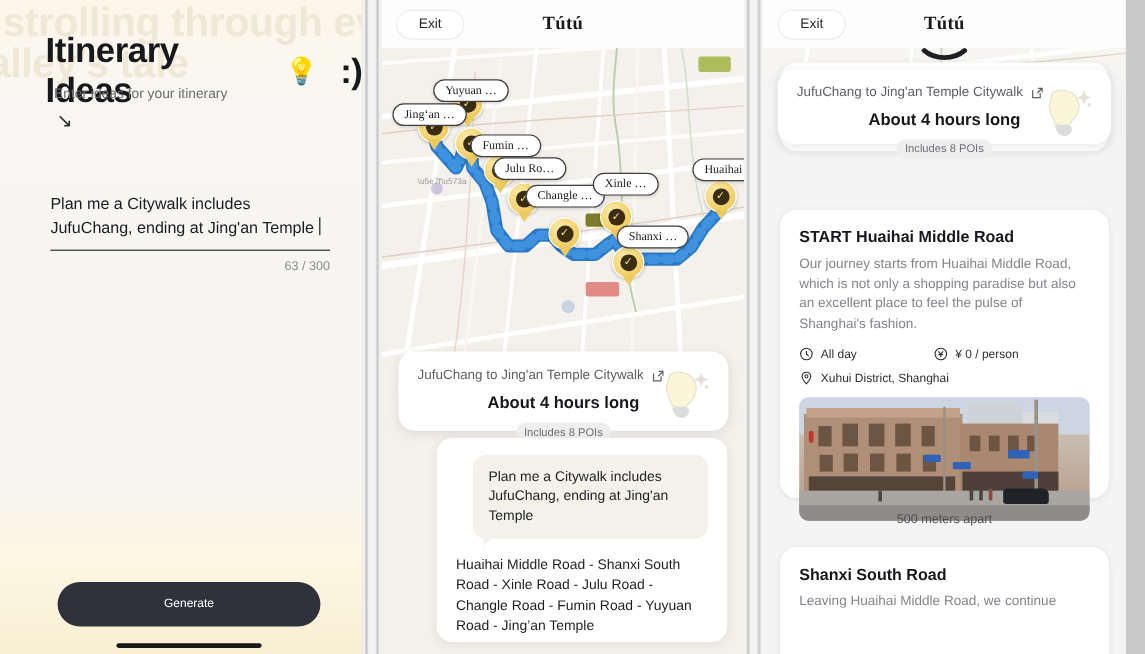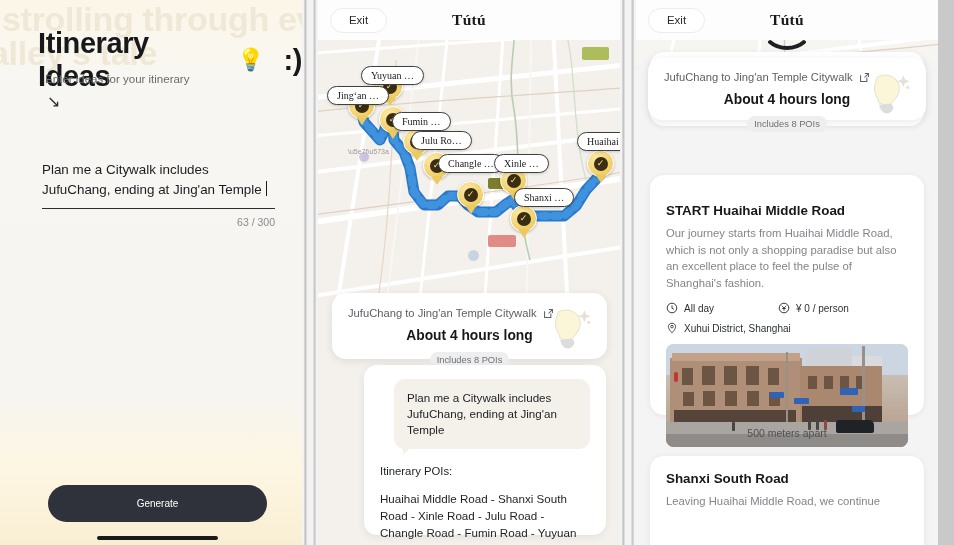--- a/index.html
+++ b/index.html
@@ -297,21 +297,21 @@
         <div class="tail"></div>
       </div>
       <div class="maplabel" style="left:120px;top:154px;">Changle …</div>
 
       <div class="pin" style="left:139px;top:181px;">
         <div class="head">
             <div class="tick">✓</div>
           </div>
         <div class="tail"></div>
       </div>
-      <div class="maplabel" style="left:176px;top:154px;text-align:center;">Xinle …</div>
+      <div class="maplabel" style="left:176px;top:144px;text-align:center;">Xinle …</div>
 
       <div class="pin" style="left:182px;top:167px;">
         <div class="head">
             <div class="tick">✓</div>
           </div>
         <div class="tail"></div>
       </div>
       <div class="maplabel" style="left:196px;top:188px;">Shanxi …</div>
 
       <div class="pin" style="left:192px;top:205px;">
@@ -351,21 +351,20 @@
       <svg class="bulb-art" viewBox="0 0 60 60">
         <path d="M20 8 C 33 2, 47 10, 45 24 C 44 33, 36 36, 34 42 L 22 38 C 21 32, 15 27, 17 18 Z" fill="#fbf6d8" stroke="#e6e2cf" stroke-width="1.2"></path>
         <path d="M22 40 C 24 50, 32 53, 37 47 C 41 42, 36 38, 33 39 Z" fill="#dcdcdc"></path>
         <path d="M50 6 l2 5 l5 2 l-5 2 l-2 5 l-2 -5 l-5 -2 l5 -2 z" fill="#e4e2d8"></path>
         <circle cx="55" cy="20" r="1.8" fill="#e4e2d8"></circle>
       </svg>
     </div>
 
     <div class="chat-card" style="left:46px;top:365px;width:242px;height:170px;padding:14px 16px;">
       <div class="bubble" style="margin-left:14px;">Plan me a Citywalk includes JufuChang, ending at Jing'an Temple</div>
-      <div class="poi-label">Itinerary POIs:</div>
       <div class="poi-list">Huaihai Middle Road - Shanxi South Road - Xinle Road - Julu Road - Changle Road - Fumin Road - Yuyuan Road - Jing’an Temple</div>
     </div>
   </section>
 
   <div class="divider"></div>
 
   <section class="phone">
     <div class="map tint-light">
       <div class="road" style="left:-20px;top:52px;width:360px;height:4px;transform:rotate(-7deg);"></div>
       <div class="road" style="left:-20px;top:86px;width:360px;height:3px;transform:rotate(-6deg);"></div>
@@ -388,21 +387,21 @@
     <svg class="grabber" viewBox="0 0 40 10" style="background:none;width:40px;height:10px;top:40px;">
       <path d="M3 2 C 12 10, 28 10, 37 2" stroke="#1e1f22" stroke-width="4" fill="none" stroke-linecap="round"></path>
     </svg>
 
     <div class="r-sheet">
 
       <div class="poi-card" style="top:-4px;height:74px;padding:16px;">
         <div style="font-size:11.6px;line-height:17px;color:#1d1f23;">Xinle Road - Julu Road - Changle Road - Fumin Road - Yuyuan Road - Jing’an Temple</div>
       </div>
 
-      <div class="poi-card" style="top:119px;height:240px;padding:28px 16px;">
+      <div class="poi-card" style="top:119px;height:240px;padding:15px 16px;">
         <div class="poi-title">START Huaihai Middle Road</div>
         <div class="poi-desc">Our journey starts from Huaihai Middle Road, which is not only a shopping paradise but also an excellent place to feel the pulse of Shanghai's fashion.</div>
 
         <div style="margin-top:11px;display:flex;align-items:center;">
           <div class="meta-row" style="width:112px;">
             <svg class="meta-ico" viewBox="0 0 14 14">
               <circle cx="7" cy="7" r="5.6" stroke="#2d2f33" stroke-width="1.1" fill="none"></circle>
               <path d="M7 4v3.3l2.2 1.3" stroke="#2d2f33" stroke-width="1.1" fill="none"></path>
             </svg>
             <span>All day</span>

